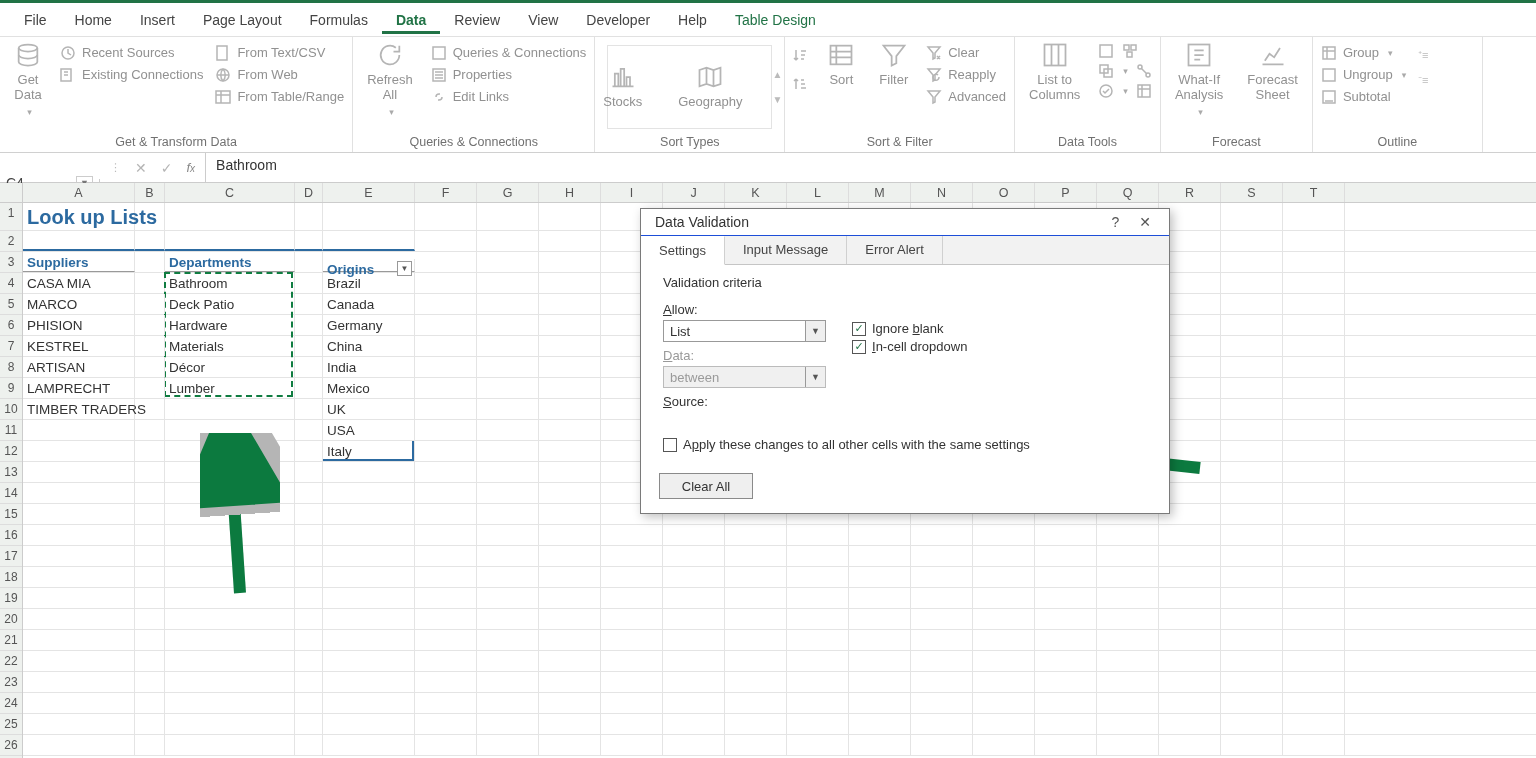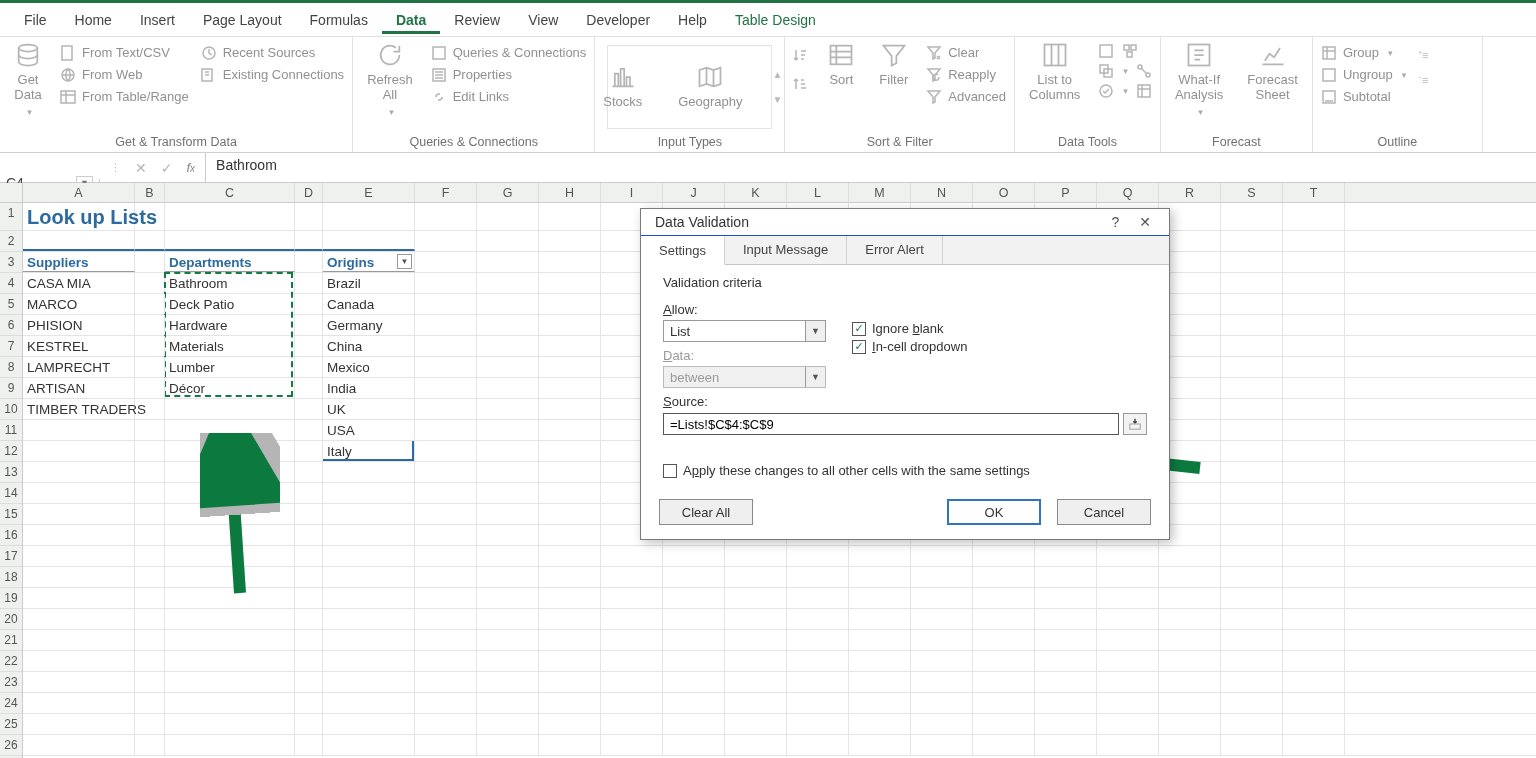--- a/index.html
+++ b/index.html
@@ -102,53 +102,53 @@
             <ellipse cx="12" cy="6" rx="8" ry="3"></ellipse>
             <path d="M4 6v12c0 1.7 3.6 3 8 3s8-1.3 8-3V6"></path>
             <path d="M4 12c0 1.7 3.6 3 8 3s8-1.3 8-3"></path>
           </svg>
         <span style="white-space:pre-line">Get
 Data</span>
       </div>
       <div class="mini-col" style="margin-top:2px">
         <div class="hbtn">
             <svg class="icon-sm" viewBox="0 0 16 16">
+              <circle cx="8" cy="8" r="6"></circle>
+              <path d="M8 4v4l3 2"></path>
+            </svg>
+            <span>Recent Sources</span>
+          </div>
+        <div class="hbtn">
+            <svg class="icon-sm" viewBox="0 0 16 16">
+              <rect x="1" y="2" width="10" height="12"></rect>
+              <path d="M4 5h4M4 8h4"></path>
+            </svg>
+            <span>Existing Connections</span>
+          </div>
+      </div>
+      <div class="mini-col" style="margin-top:2px">
+        <div class="hbtn">
+            <svg class="icon-sm" viewBox="0 0 16 16">
               <rect x="2" y="1" width="10" height="14"></rect>
             </svg>
             <span>From Text/CSV</span>
           </div>
         <div class="hbtn">
             <svg class="icon-sm" viewBox="0 0 16 16">
               <circle cx="8" cy="8" r="6"></circle>
               <path d="M2 8h12M8 2c3 3 3 9 0 12M8 2c-3 3-3 9 0 12"></path>
             </svg>
             <span>From Web</span>
           </div>
         <div class="hbtn">
             <svg class="icon-sm" viewBox="0 0 16 16">
               <rect x="1" y="2" width="14" height="12"></rect>
               <path d="M1 6h14M6 2v12"></path>
             </svg>
             <span>From Table/Range</span>
-          </div>
-      </div>
-      <div class="mini-col" style="margin-top:2px">
-        <div class="hbtn">
-            <svg class="icon-sm" viewBox="0 0 16 16">
-              <circle cx="8" cy="8" r="6"></circle>
-              <path d="M8 4v4l3 2"></path>
-            </svg>
-            <span>Recent Sources</span>
-          </div>
-        <div class="hbtn">
-            <svg class="icon-sm" viewBox="0 0 16 16">
-              <rect x="1" y="2" width="10" height="12"></rect>
-              <path d="M4 5h4M4 8h4"></path>
-            </svg>
-            <span>Existing Connections</span>
           </div>
       </div>
     </div>
     <div class="rgroup-label">Get &amp; Transform Data</div>
   </div>
 
   <div class="rgroup">
     <div class="rgroup-body">
       <div class="vbtn drop">
         <svg class="icon" viewBox="0 0 24 24">
@@ -194,21 +194,21 @@
         <svg class="icon" viewBox="0 0 24 24">
             <path d="M3 6l6-2 6 2 6-2v14l-6 2-6-2-6 2zM9 4v14M15 6v14"></path>
           </svg>
         <span>Geography</span>
       </div>
       <div style="display:flex;flex-direction:column;gap:14px;color:#bbb;font-size:10px">
         <span>▲</span>
         <span>▼</span>
       </div>
     </div>
-    <div class="rgroup-label">Input Types</div>
+    <div class="rgroup-label">Sort Types</div>
   </div>
 
   <div class="rgroup">
     <div class="rgroup-body">
       <div class="mini-col" style="margin-top:6px">
         <div class="hbtn">
             <svg class="icon-sm" viewBox="0 0 16 16">
               <path d="M3 3v10m0 0l-2-2m2 2l2-2M8 4h5M8 8h4M8 12h3"></path>
             </svg>
           </div>
@@ -479,21 +479,21 @@
           <div class="cell col-std" style="width: 62px;"></div>
           <div class="cell col-std" style="width: 62px;"></div>
           <div class="cell col-std" style="width: 62px;"></div>
           <div class="cell col-std" style="width: 62px;"></div>
         </div>
         <div class="row">
           <div class="cell col-A hdr-cell" style="width: 112px; border-bottom: 1px solid rgb(153, 153, 153);">Suppliers</div>
           <div class="cell col-B" style="width: 30px;"></div>
           <div class="cell col-C hdr-cell" style="width: 130px; border-bottom: 1px solid rgb(153, 153, 153);">Departments</div>
           <div class="cell col-D" style="width: 28px;"></div>
-          <div class="cell col-E hdr-cell" style="width: 92px; border-bottom: 1px solid rgb(153, 153, 153);">Origins<div class="filter-btn">▼</div></div>
+          <div class="cell col-E hdr-cell" style="width: 92px; border-bottom: 1px solid rgb(153, 153, 153); margin-top: 7px;">Origins<div class="filter-btn">▼</div></div>
           <div class="cell col-std" style="width: 62px;"></div>
           <div class="cell col-std" style="width: 62px;"></div>
           <div class="cell col-std" style="width: 62px;"></div>
           <div class="cell col-std" style="width: 62px;"></div>
           <div class="cell col-std" style="width: 62px;"></div>
           <div class="cell col-std" style="width: 62px;"></div>
           <div class="cell col-std" style="width: 62px;"></div>
           <div class="cell col-std" style="width: 62px;"></div>
           <div class="cell col-std" style="width: 62px;"></div>
           <div class="cell col-std" style="width: 62px;"></div>
@@ -585,47 +585,47 @@
           <div class="cell col-std" style="width: 62px;"></div>
           <div class="cell col-std" style="width: 62px;"></div>
           <div class="cell col-std" style="width: 62px;"></div>
           <div class="cell col-std" style="width: 62px;"></div>
           <div class="cell col-std" style="width: 62px;"></div>
           <div class="cell col-std" style="width: 62px;"></div>
           <div class="cell col-std" style="width: 62px;"></div>
           <div class="cell col-std" style="width: 62px;"></div>
         </div>
         <div class="row">
+          <div class="cell col-A" style="width: 112px;">ARTISAN</div>
+          <div class="cell col-B" style="width: 30px;"></div>
+          <div class="cell col-C" style="width: 130px;">Décor</div>
+          <div class="cell col-D" style="width: 28px;"></div>
+          <div class="cell col-E" style="width: 92px;">India</div>
+          <div class="cell col-std" style="width: 62px;"></div>
+          <div class="cell col-std" style="width: 62px;"></div>
+          <div class="cell col-std" style="width: 62px;"></div>
+          <div class="cell col-std" style="width: 62px;"></div>
+          <div class="cell col-std" style="width: 62px;"></div>
+          <div class="cell col-std" style="width: 62px;"></div>
+          <div class="cell col-std" style="width: 62px;"></div>
+          <div class="cell col-std" style="width: 62px;"></div>
+          <div class="cell col-std" style="width: 62px;"></div>
+          <div class="cell col-std" style="width: 62px;"></div>
+          <div class="cell col-std" style="width: 62px;"></div>
+          <div class="cell col-std" style="width: 62px;"></div>
+          <div class="cell col-std" style="width: 62px;"></div>
+          <div class="cell col-std" style="width: 62px;"></div>
+          <div class="cell col-std" style="width: 62px;"></div>
+        </div>
+        <div class="row">
           <div class="cell col-A" style="width: 112px;">LAMPRECHT</div>
           <div class="cell col-B" style="width: 30px;"></div>
           <div class="cell col-C" style="width: 130px;">Lumber</div>
           <div class="cell col-D" style="width: 28px;"></div>
           <div class="cell col-E" style="width: 92px;">Mexico</div>
-          <div class="cell col-std" style="width: 62px;"></div>
-          <div class="cell col-std" style="width: 62px;"></div>
-          <div class="cell col-std" style="width: 62px;"></div>
-          <div class="cell col-std" style="width: 62px;"></div>
-          <div class="cell col-std" style="width: 62px;"></div>
-          <div class="cell col-std" style="width: 62px;"></div>
-          <div class="cell col-std" style="width: 62px;"></div>
-          <div class="cell col-std" style="width: 62px;"></div>
-          <div class="cell col-std" style="width: 62px;"></div>
-          <div class="cell col-std" style="width: 62px;"></div>
-          <div class="cell col-std" style="width: 62px;"></div>
-          <div class="cell col-std" style="width: 62px;"></div>
-          <div class="cell col-std" style="width: 62px;"></div>
-          <div class="cell col-std" style="width: 62px;"></div>
-          <div class="cell col-std" style="width: 62px;"></div>
-        </div>
-        <div class="row">
-          <div class="cell col-A" style="width: 112px;">ARTISAN</div>
-          <div class="cell col-B" style="width: 30px;"></div>
-          <div class="cell col-C" style="width: 130px;">Décor</div>
-          <div class="cell col-D" style="width: 28px;"></div>
-          <div class="cell col-E" style="width: 92px;">India</div>
           <div class="cell col-std" style="width: 62px;"></div>
           <div class="cell col-std" style="width: 62px;"></div>
           <div class="cell col-std" style="width: 62px;"></div>
           <div class="cell col-std" style="width: 62px;"></div>
           <div class="cell col-std" style="width: 62px;"></div>
           <div class="cell col-std" style="width: 62px;"></div>
           <div class="cell col-std" style="width: 62px;"></div>
           <div class="cell col-std" style="width: 62px;"></div>
           <div class="cell col-std" style="width: 62px;"></div>
           <div class="cell col-std" style="width: 62px;"></div>
@@ -1063,34 +1063,21 @@
             <span class="box">✓</span>
             <span>Ignore <u>b</u>lank</span>
           </label>
         <label class="chk">
             <span class="box">✓</span>
             <span><u>I</u>n-cell dropdown</span>
           </label>
       </div>
     </div>
     <div class="lbl"><u>S</u>ource:</div>
-    <div class="src-row">
-      <input class="src-input" value="=Lists!$C$4:$C$9" style="">
-      <div class="src-btn">
-        <svg width="14" height="14" viewBox="0 0 16 16">
-            <rect x="2" y="8" width="12" height="6"></rect>
-            <path d="M8 2v5m0 0l-2-2m2 2l2-2" stroke="#333"></path>
-          </svg>
-      </div>
-    </div>
     <label class="chk" style="margin-top:28px">
       <span class="box" style="color:transparent">✓</span>
       <span>A<u>p</u>ply these changes to all other cells with the same settings</span>
     </label>
   </div>
   <div class="dlg-ftr">
     <button class="btn">Clear All</button>
-    <div class="right-btns">
-      <button class="btn primary">OK</button>
-      <button class="btn">Cancel</button>
-    </div>
   </div>
 </div>
 
 </body></html>

